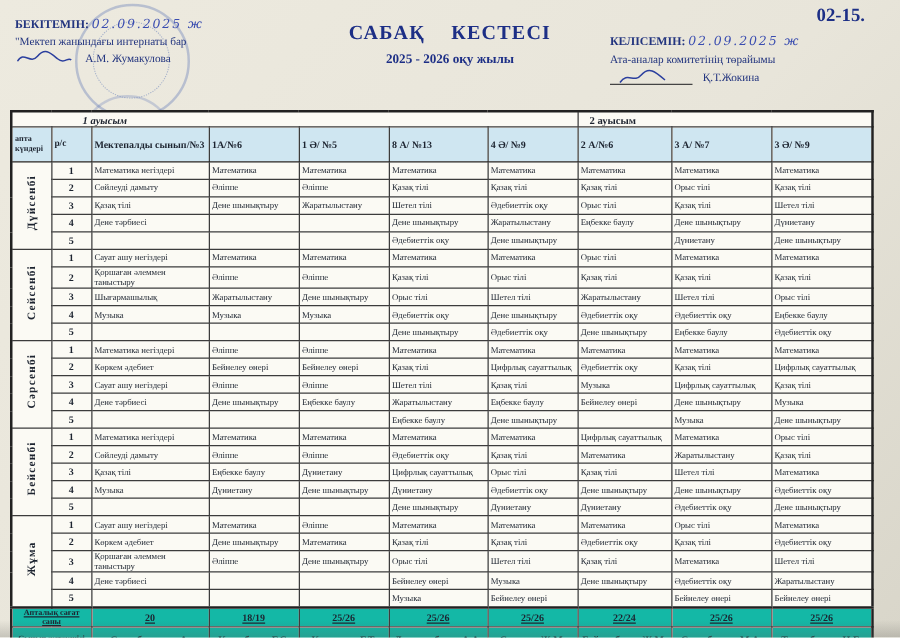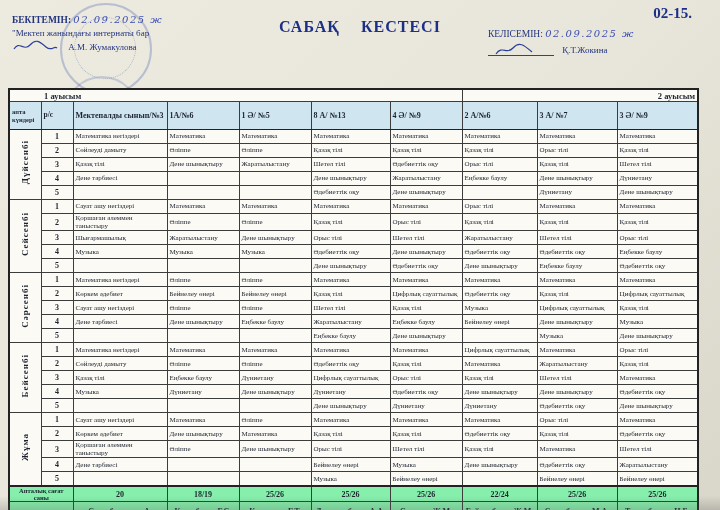--- a/index.html
+++ b/index.html
@@ -12,45 +12,45 @@
   
   .hdr-block{position:absolute;line-height:1.35;}
   .approve{left:12px;top:13px;font-size:9px;color:#23357f;width:260px;}
   .approve .lbl{font-weight:bold;font-size:9.5px;}
   .hand{font-style:italic;color:#3a4db0;font-size:10px;letter-spacing:1.5px;font-family:"DejaVu Serif",serif;}
   .title-block{left:250px;top:16px;width:220px;text-align:center;color:#1d2f86;font-weight:bold;}
   .title-l1{font-size:16px;letter-spacing:1px;word-spacing:16px;}
   .title-l2,.title-l3{font-size:10.5px;margin-top:3px;}
   .page-code{right:28px;top:5px;position:absolute;font-size:15px;font-weight:bold;color:#1d2f86;text-align:center;}
   .agree{left:488px;top:27px;font-size:9px;color:#23357f;width:210px;}
-  .agree .lbl{font-weight:normal;font-size:9.5px;text-align:right;}
+  .agree .lbl{font-weight:bold;font-size:9.5px;text-align:right;}
   .sig-line{display:inline-block;width:66px;border-bottom:1px solid #444;position:relative;height:12px;vertical-align:bottom;margin-right:6px;}
   .sig-line svg{position:absolute;left:6px;bottom:-2px;}
   .sig-left{display:inline-block;vertical-align:middle;margin-right:8px;}
   
   .stamp{position:absolute;border-radius:50%;pointer-events:none;}
   .stamp-outer1{left:60px;top:3px;width:88px;height:88px;border:2px solid rgba(74,104,178,0.40);opacity:.8;}
   .stamp-inner1{left:74px;top:17px;width:60px;height:60px;border:1px dotted rgba(74,104,178,0.40);}
   .stamp-outer2{left:64px;top:76px;width:72px;height:72px;border:2px solid rgba(74,104,178,0.25);}
   
   table.sched{position:absolute;left:8px;top:88px;width:689px;border-collapse:collapse;table-layout:fixed;background:#fbfaf4;}
   table.sched th,table.sched td{border:1px solid #3c3c3c;padding:0 2px;overflow:hidden;}
   table.sched{border:2px solid #222;}
   tr.shift-row th{height:11px;font-size:8.5px;font-weight:bold;text-align:left;background:#fbfaf4;}
-  tr.shift-row th.s1{padding-left:34px;}
-  tr.shift-row th.s2{padding-left:19px;text-align:right;}
+  tr.shift-row th.s1{padding-left:56px;font-style:italic;}
+  tr.shift-row th.s2{padding-left:9px;}
   tr.class-row th{height:27px;background:#cfe6f1;font-size:8px;font-weight:bold;text-align:left;border-bottom:1.5px solid #222;line-height:1.15;}
   tr.class-row th.days-col{font-size:6.5px;}
   tr.class-row th.num-col{font-size:7.5px;}
   td.num-cell{text-align:center;font-weight:bold;font-size:8px;}
   td.subj-cell{font-size:7px;line-height:1.15;text-align:left;height:13px;}
   th.day-cell{background:#fbfaf4;border-top:1.5px solid #222;}
   tbody.day-block tr:first-child td{border-top:1.5px solid #222;}
   th.day-cell .vertical{writing-mode:vertical-rl;transform:rotate(180deg);font-size:9px;font-weight:bold;letter-spacing:1px;display:inline-block;}
-  tfoot td{background:#86efac;}
+  tfoot td{background:#14b8a6;text-decoration:underline;}
   tfoot tr.hours-row td{height:14px;font-size:8px;font-weight:bold;text-align:center;border-top:2px solid #222;}
   tfoot tr.hours-row td.flabel{font-size:6.5px;}
   tfoot tr.teachers-row td{height:19px;font-size:8px;font-weight:bold;text-align:center;color:#1d2430;}
   tfoot tr.teachers-row td.flabel{font-size:6.5px;}
   .edge-shadow{position:absolute;right:0;bottom:0;width:720px;height:14px;background:linear-gradient(180deg,rgba(0,0,0,0),rgba(90,90,85,0.25));}
 </style>
 </head>
 <body>
 
 <div class="stamp stamp-outer1"></div>
@@ -70,27 +70,29 @@
       <svg width="46" height="14" viewBox="0 0 46 14">
           <path d="M2 10 C7 1,12 13,18 6 S28 3,34 8 S42 6,45 9" stroke="#2b3f9e" fill="none" stroke-width="1.2"></path>
         </svg>
     </span>
     <span>А.М. Жумакулова</span>
   </div>
 </div>
 
 <div class="hdr-block title-block">
   <div class="title-l1">САБАҚ КЕСТЕСІ</div>
+  <div class="title-l2">2025 - 2026 оқу жылы</div>
 </div>
 
 <div class="hdr-block agree">
   <div>
     <span class="lbl">КЕЛІСЕМІН:</span>
     <span class="hand">02.09.2025 ж</span>
   </div>
+  <div>Ата-аналар комитетінің төрайымы</div>
   <div style="margin-top:2px;">
     <span class="sig-line">
       <svg width="40" height="14" viewBox="0 0 40 14">
           <path d="M2 11 C8 2,13 12,19 5 S30 2,38 9" stroke="#2b3f9e" fill="none" stroke-width="1.2"></path>
         </svg>
     </span>
     <span>Қ.Т.Жокина</span>
   </div>
 </div>
 

